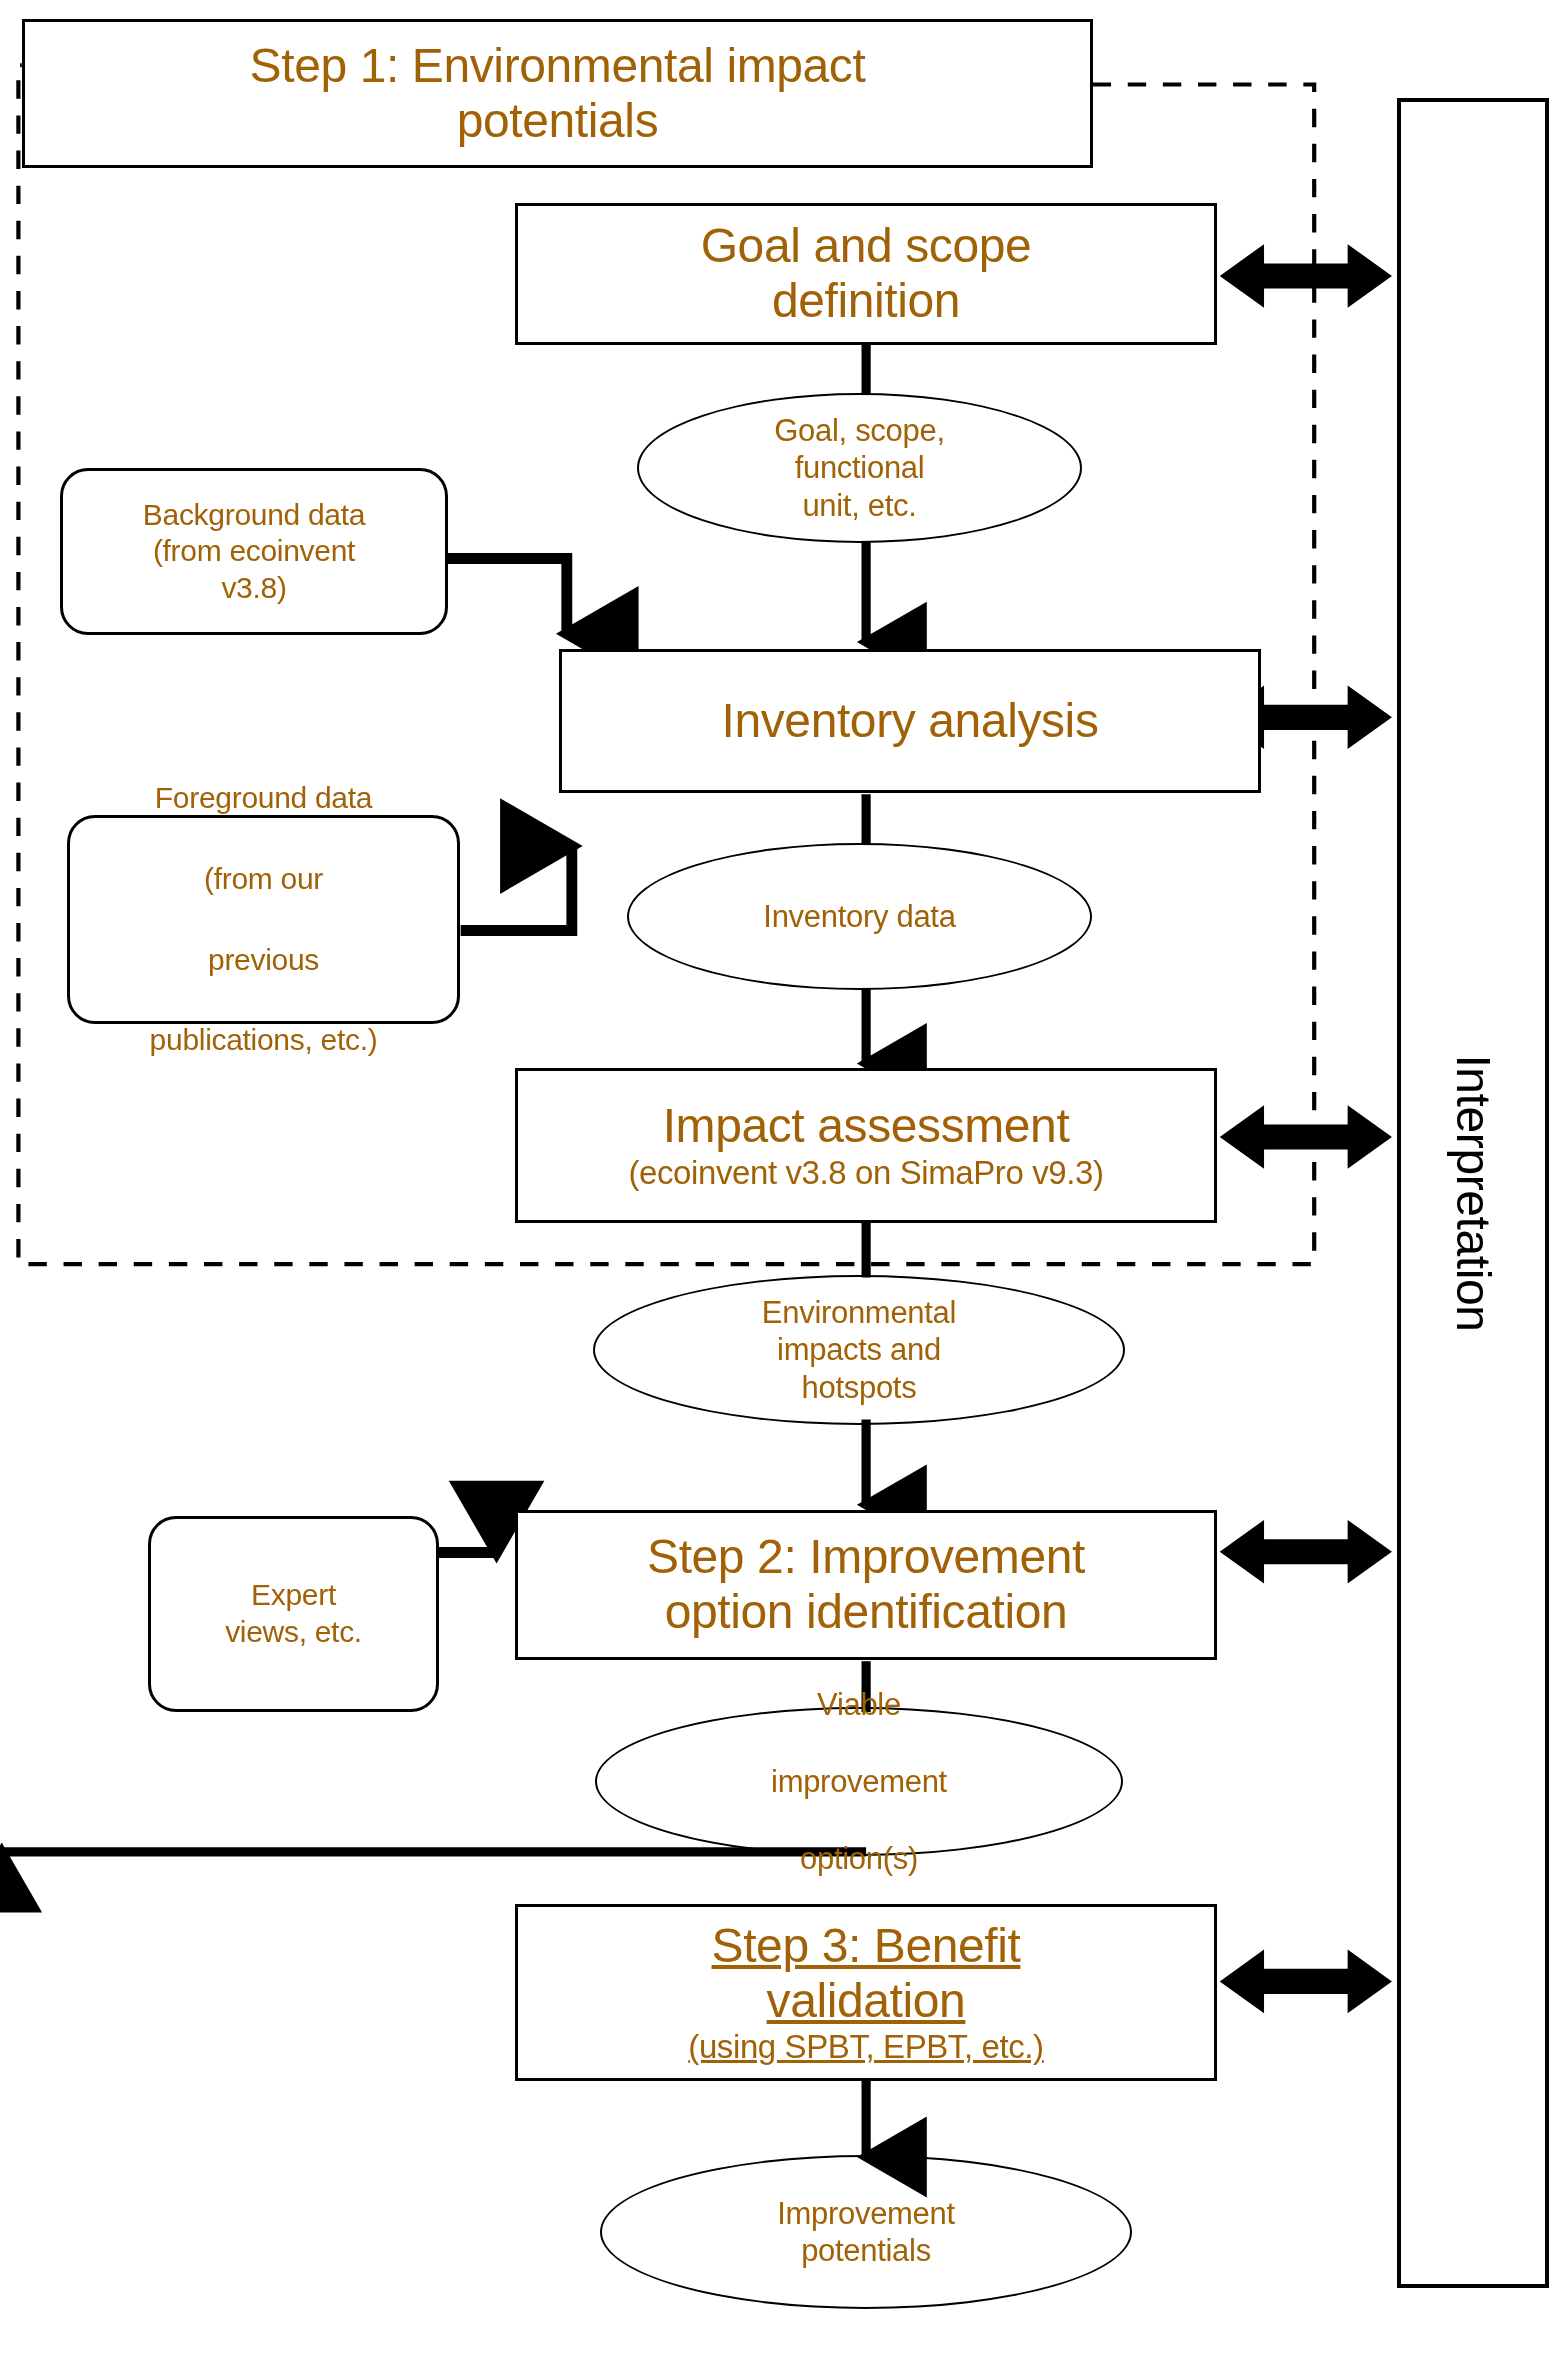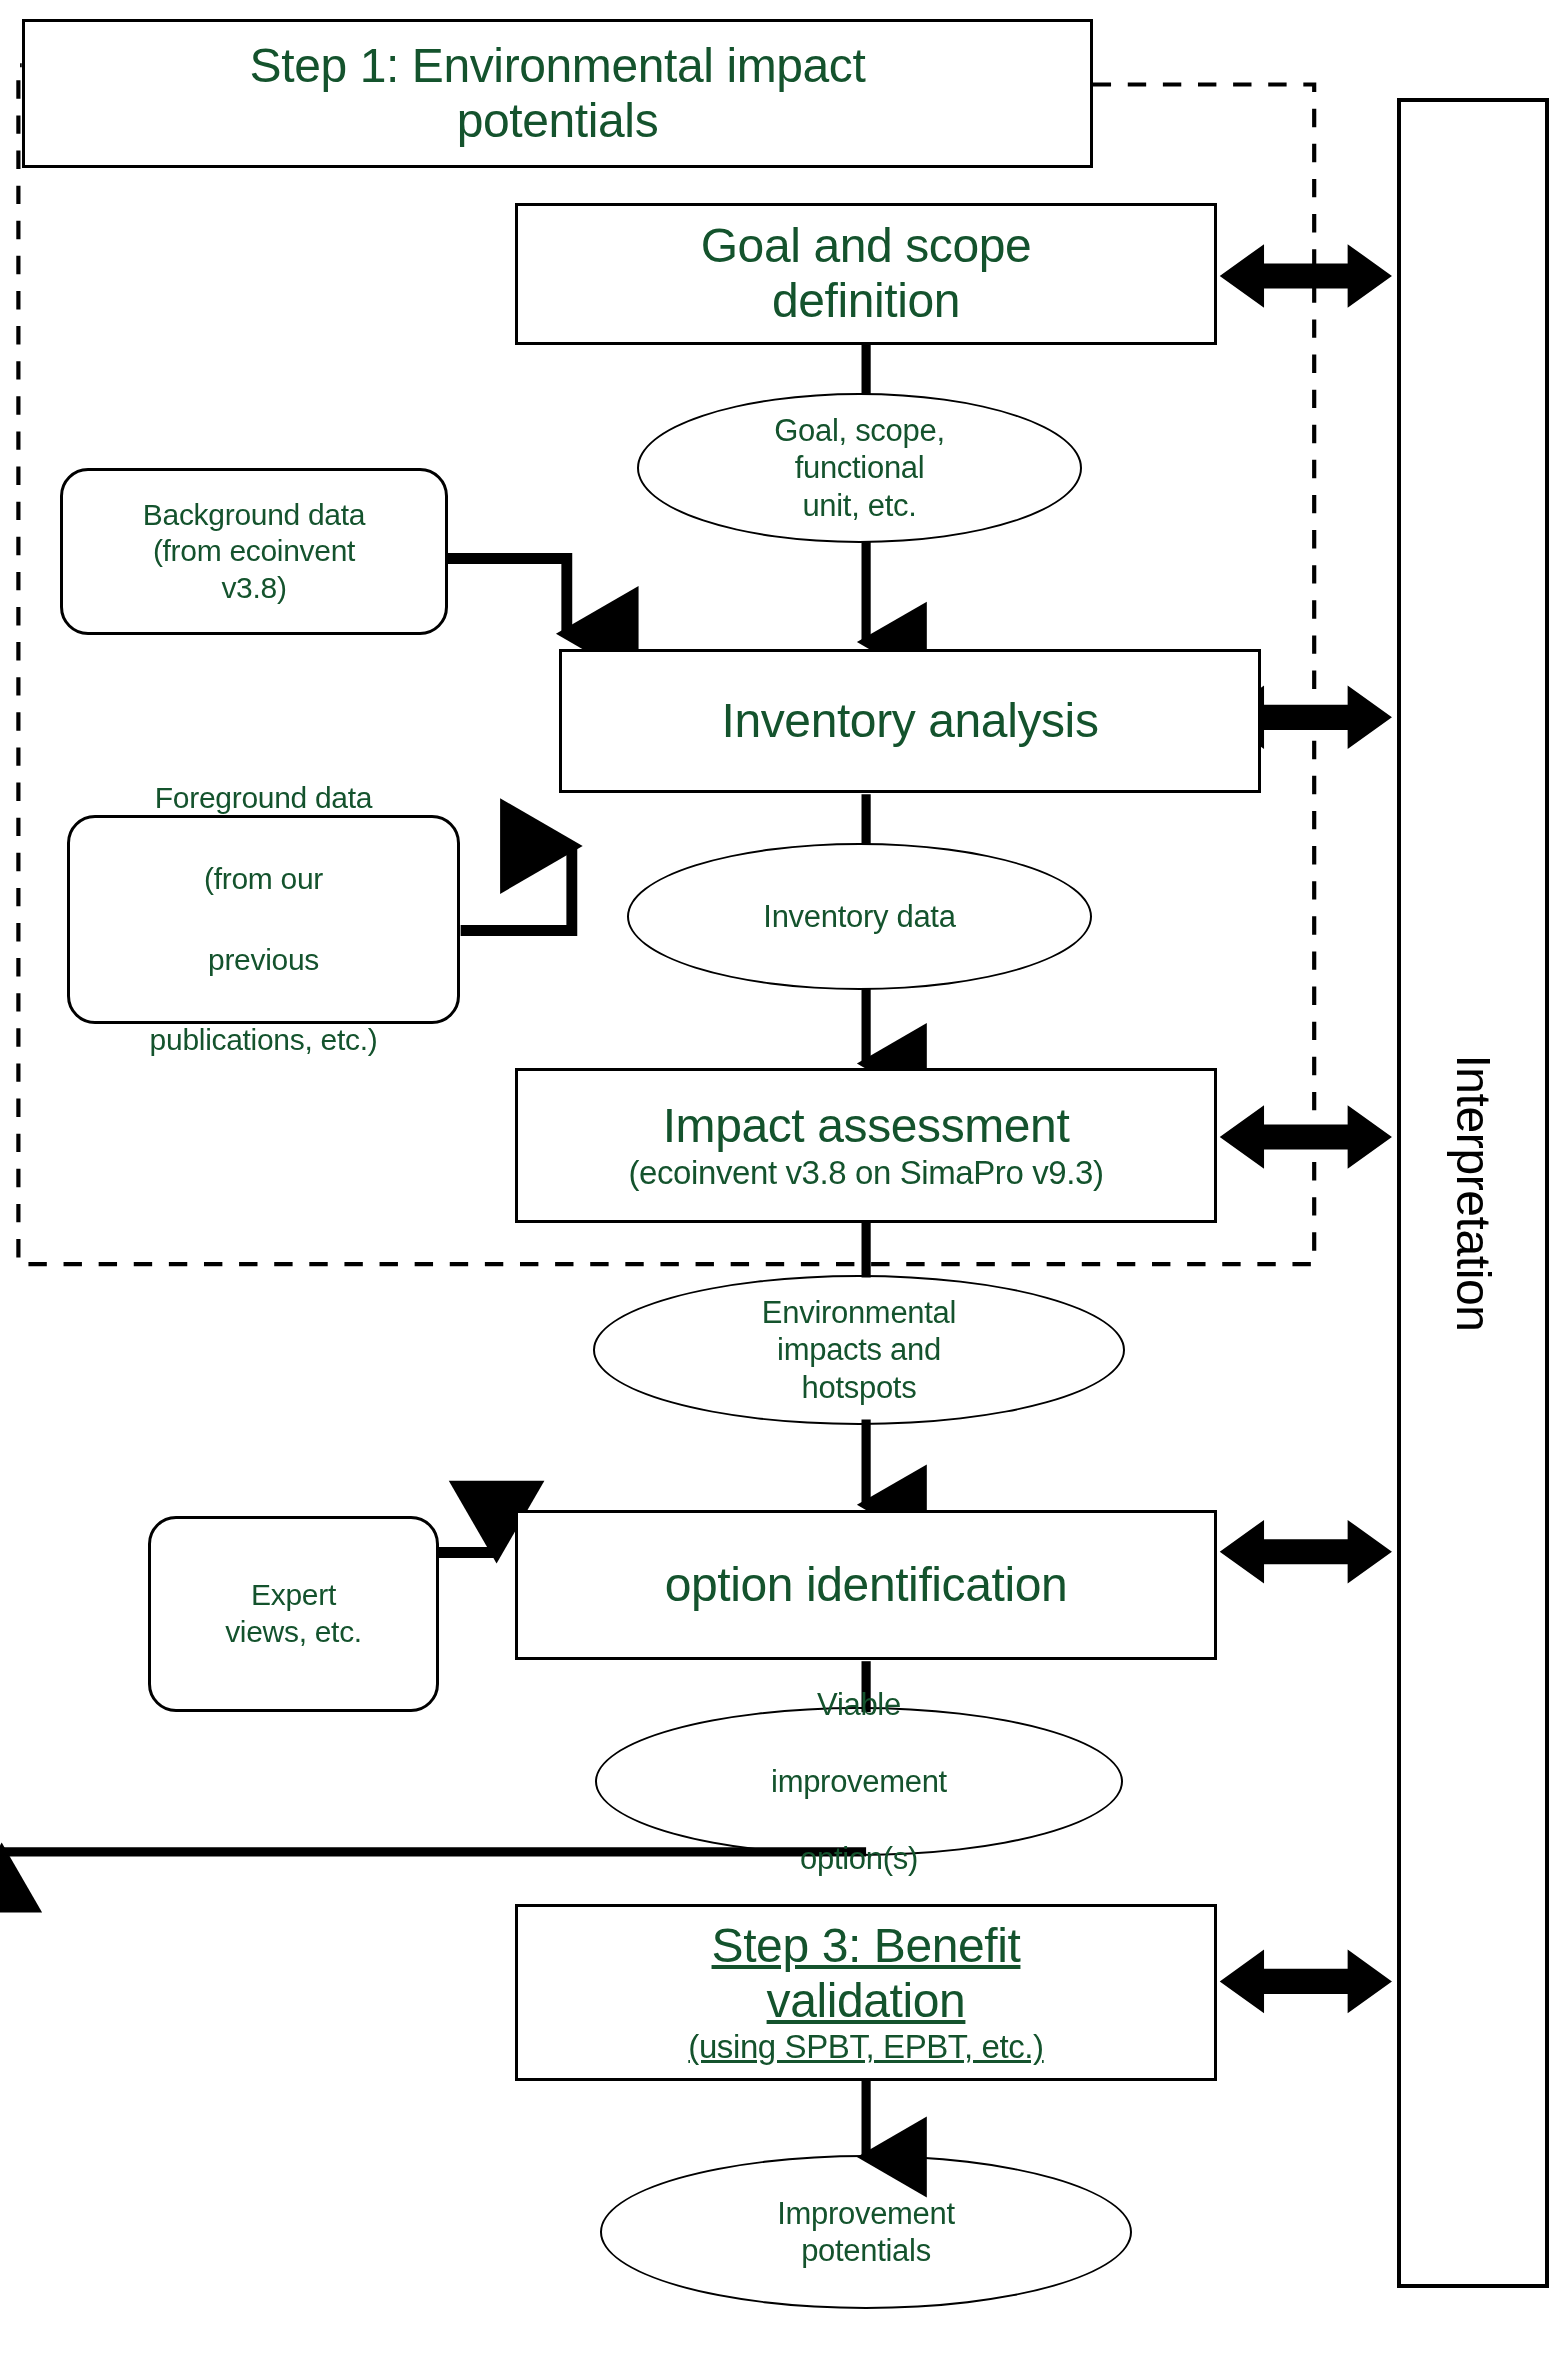--- a/index.html
+++ b/index.html
@@ -24,21 +24,21 @@
     height: 2366px;
   }
   .node {
     position: absolute;
     box-sizing: border-box;
     display: flex;
     flex-direction: column;
     align-items: center;
     justify-content: center;
     text-align: center;
-    color: #14532d;
+    color: #a16207;
     background: #ffffff;
     z-index: 5;
   }
   .rect-node {
     border: 3.3px solid #000;
   }
   .round-node {
     border: 3.3px solid #000;
     border-radius: 28px;
   }
@@ -204,20 +204,21 @@
     <div class="txt-ell ln">impacts and</div>
     <div class="txt-ell ln">hotspots</div>
   </div>
 
   <div class="node round-node" style="left:148px; top:1516px; width:291px; height:196px;">
     <div class="txt-sm ln">Expert</div>
     <div class="txt-sm ln">views, etc.</div>
   </div>
 
   <div class="node rect-node" style="left:515px; top:1510px; width:702px; height:150px;">
+    <div class="title-lg ln">Step 2: Improvement</div>
     <div class="title-lg ln">option identification</div>
   </div>
 
   <div class="node ellipse-node" style="left:595px; top:1707px; width:528px; height:149px;gap:40px;">
     <div class="txt-ell ln">Viable</div>
     <div class="txt-ell ln">improvement</div>
     <div class="txt-ell ln">option(s)</div>
   </div>
 
   <div class="node rect-node" style="left:515px; top:1904px; width:702px; height:177px;text-decoration:underline;">

